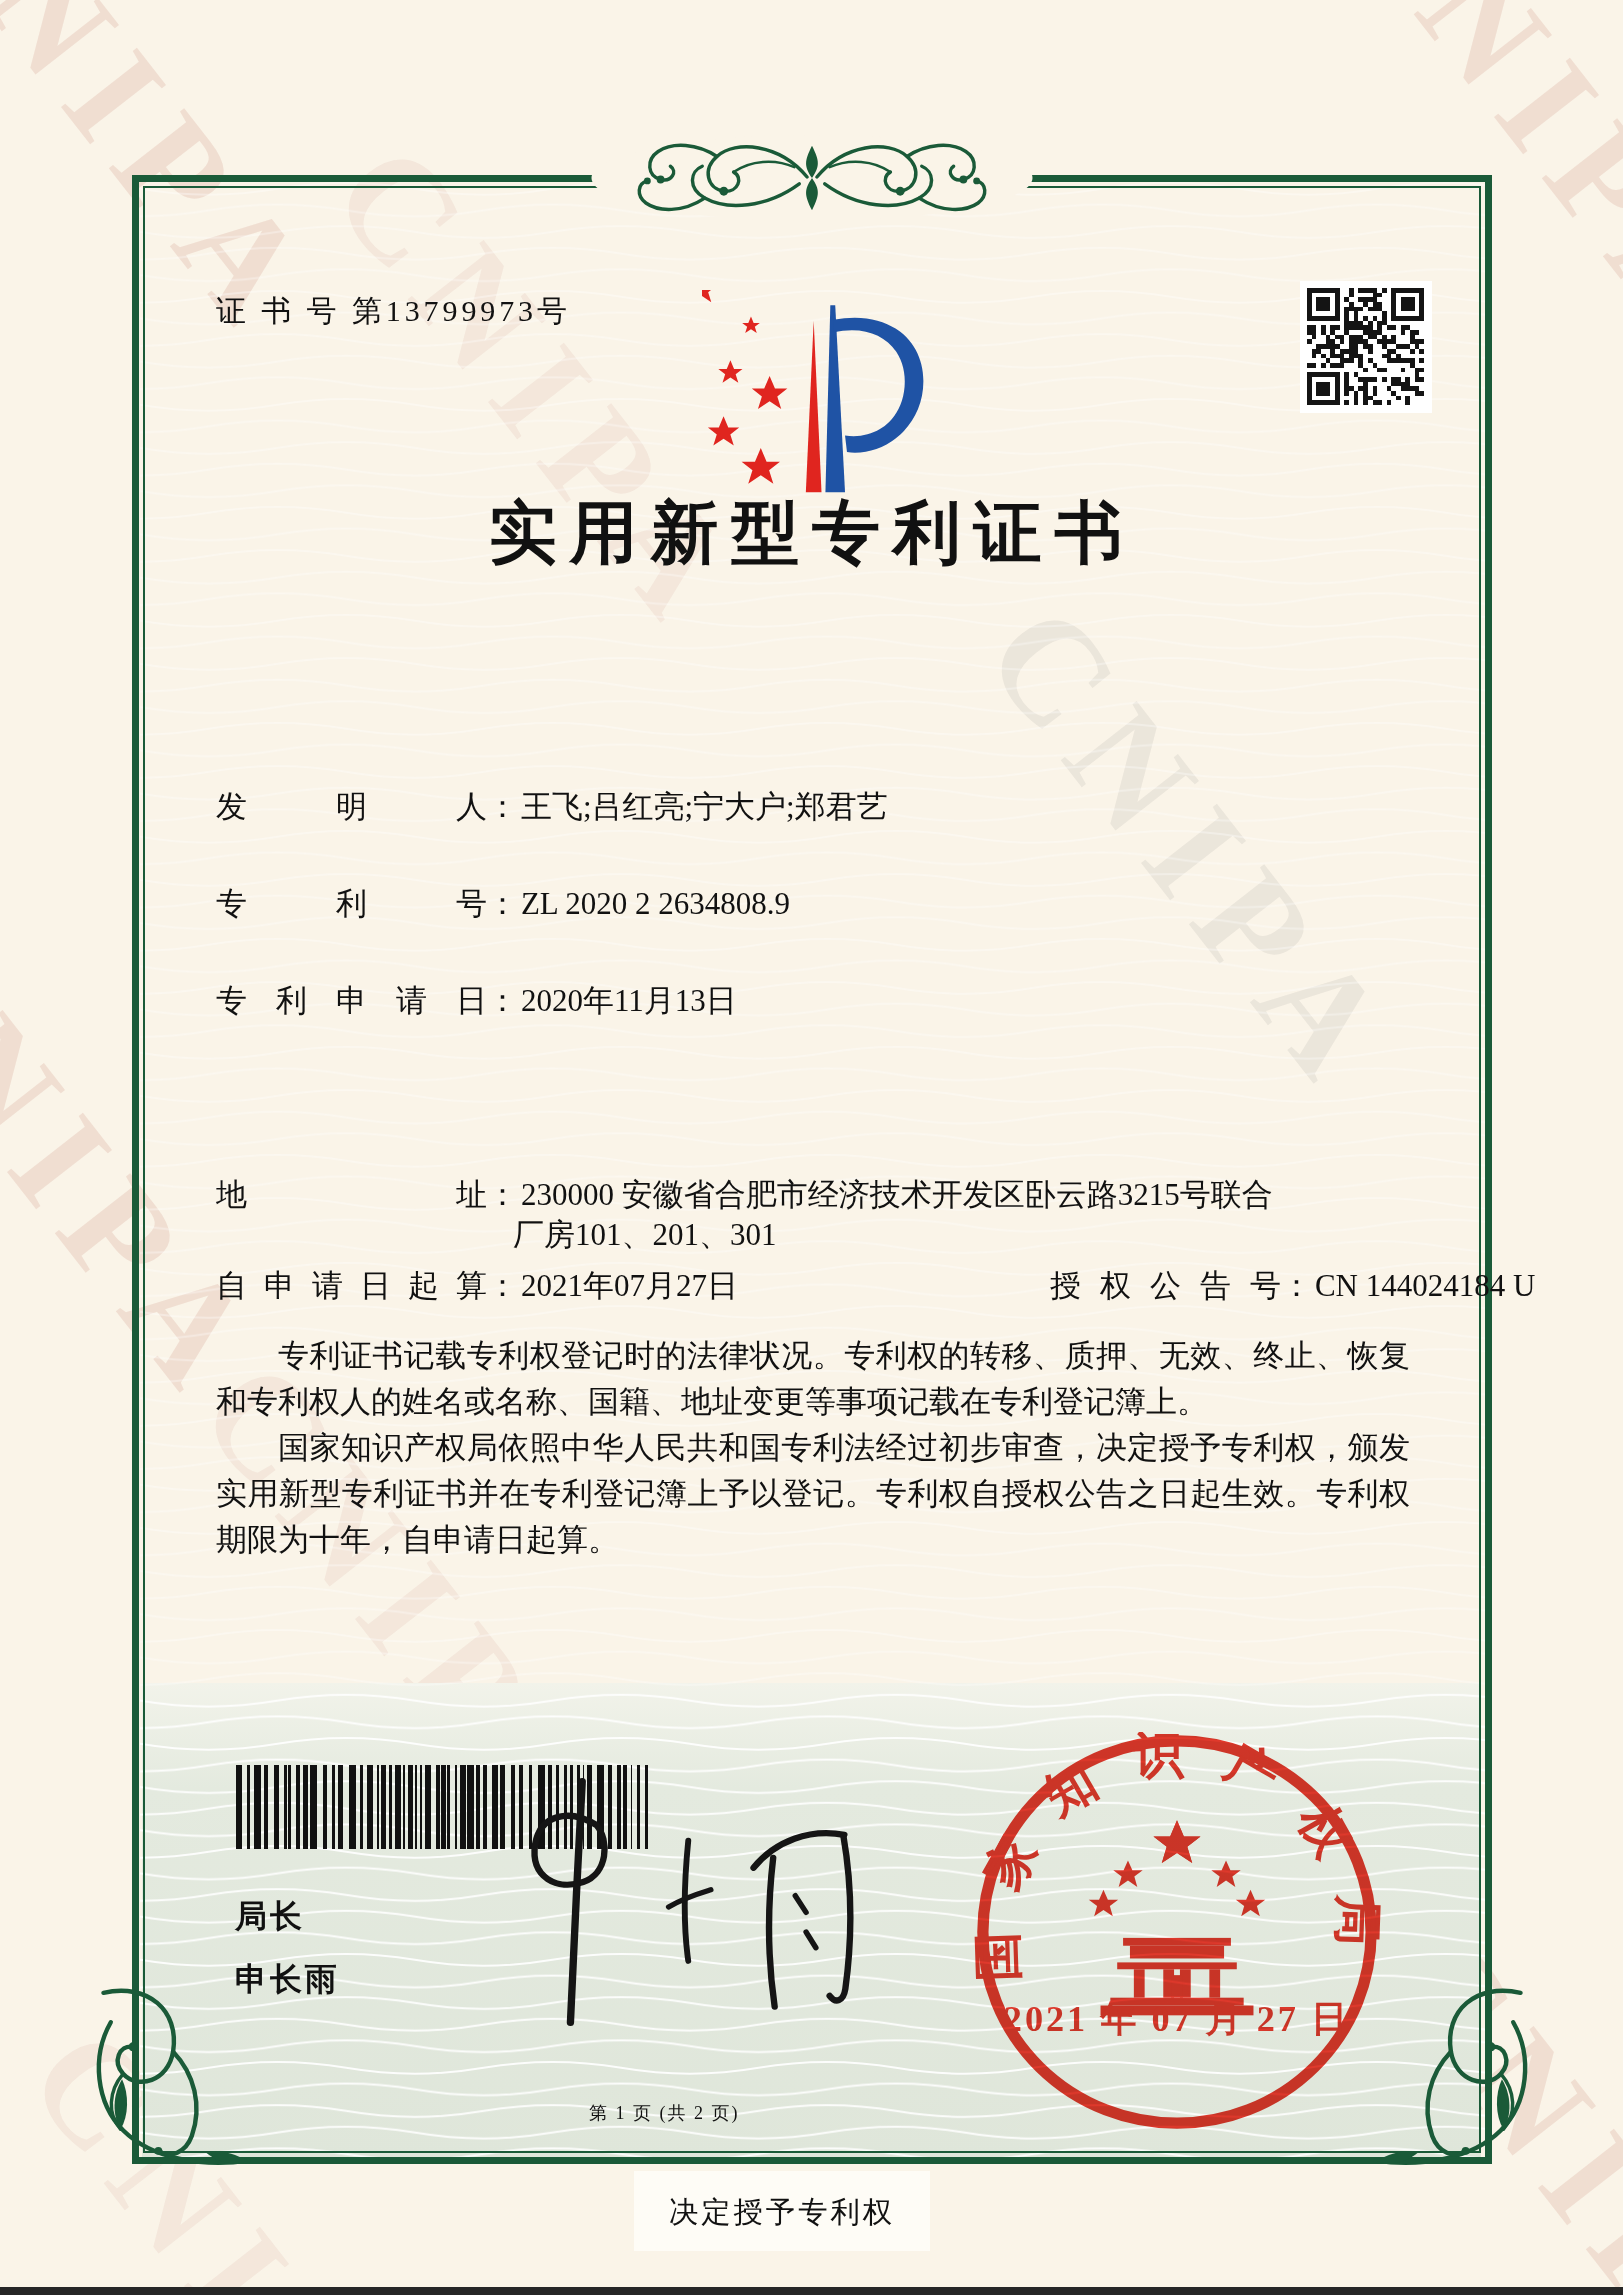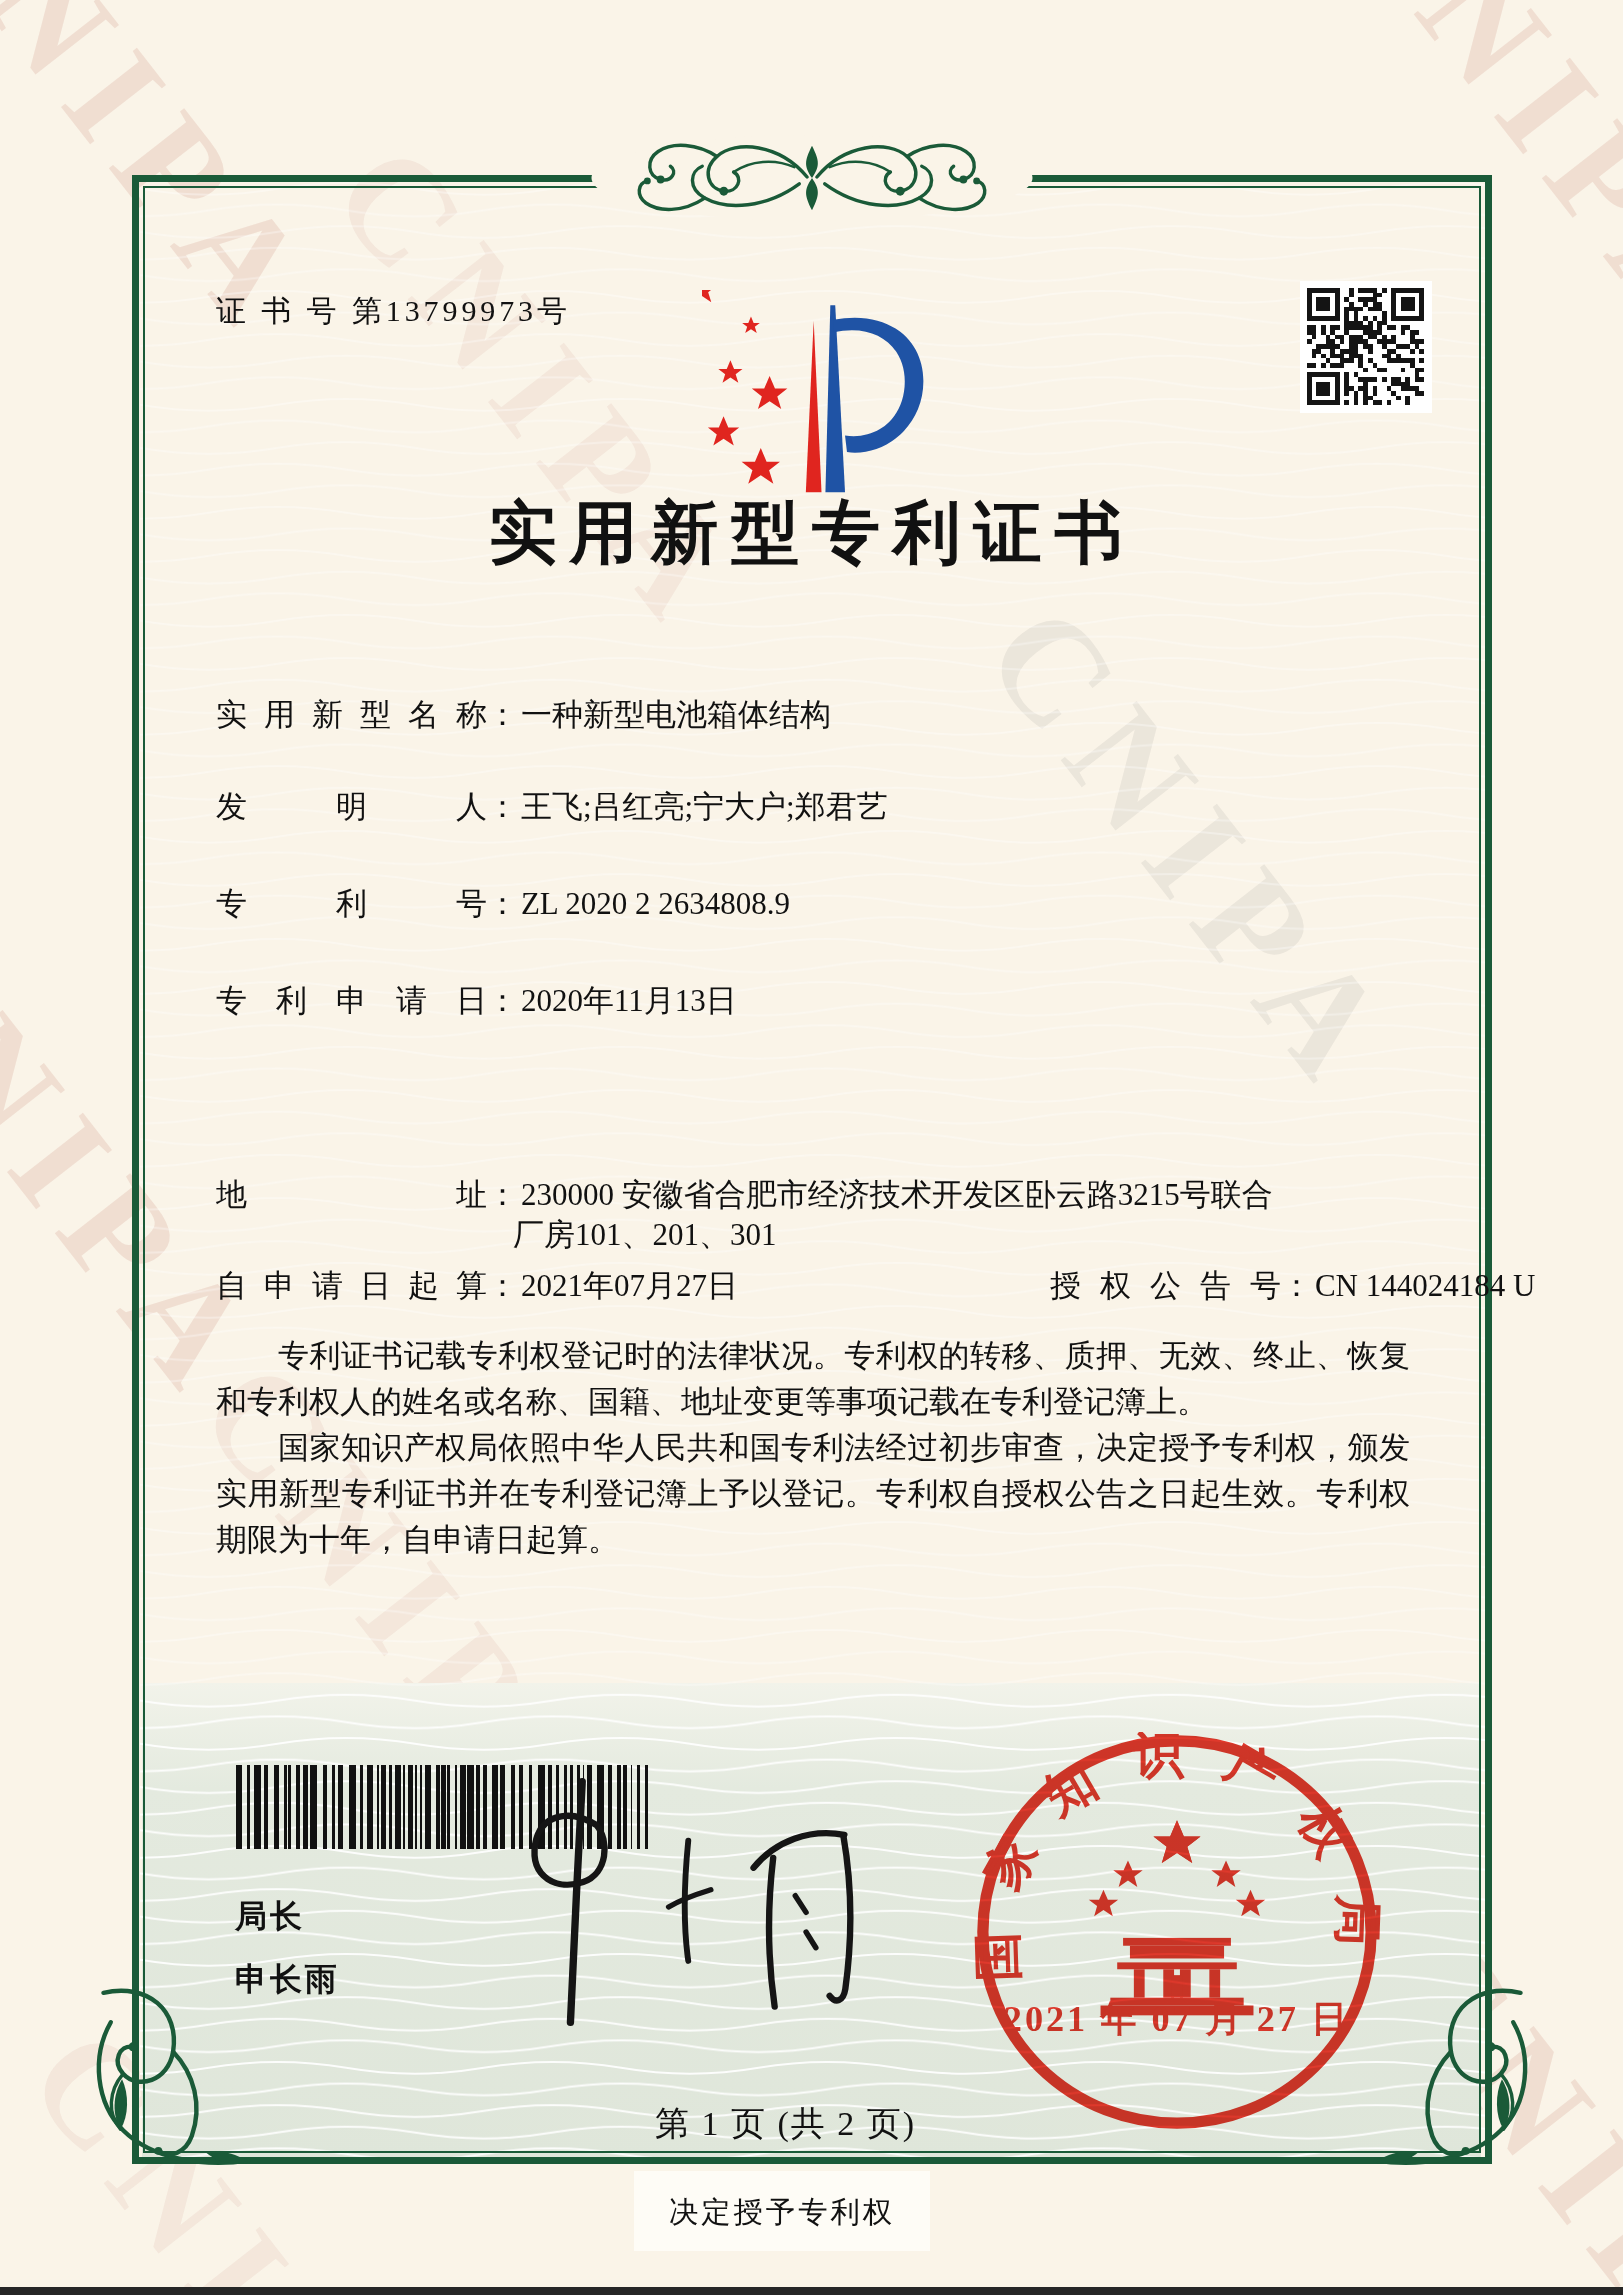--- a/index.html
+++ b/index.html
@@ -76,21 +76,21 @@
   #barcode i.b{background:#111;}
   .director{
     position:absolute;left:235px;
     font-family:"Liberation Sans","DejaVu Sans",sans-serif;
     font-weight:600;font-size:32px;letter-spacing:2.9px;
   }
   #signature{position:absolute;left:486px;top:1767px;width:432px;height:275px;}
   #seal{position:absolute;left:972px;top:1732px;width:410px;height:400px;opacity:.93;mix-blend-mode:multiply;}
   #page-no{
     position:absolute;left:589px;top:2101px;width:393px;
-    text-align:center;font-size:34px;letter-spacing:2px;
+    text-align:left;font-size:18px;letter-spacing:2px;
   }
   #note-box{
     position:absolute;left:634px;top:2171px;width:296px;height:80px;
     background:#fefcf6;
   }
   #note{
     position:absolute;left:0;top:21.6px;width:100%;
     text-align:center;font-size:29.4px;letter-spacing:2.9px;
   }
   #bottom-strip{
@@ -585,23 +585,20 @@
         <rect x="12" y="24" width="1" height="1" fill="#141414"></rect>
         <rect x="14" y="24" width="1" height="1" fill="#141414"></rect>
         <rect x="15" y="24" width="1" height="1" fill="#141414"></rect>
         <rect x="17" y="24" width="1" height="1" fill="#141414"></rect>
         <rect x="21" y="24" width="1" height="1" fill="#141414"></rect>
       </svg>
   </div>
 
   <div id="title">实用新型专利证书</div>
 
-  <div class="row" style="top:694px">
-    <span class="lbl">实用新型名称</span><span>：</span><span class="val">一种新型电池箱体结构</span>
-  </div>
   <div class="row" style="top:786px">
     <span class="lbl">发明人</span><span>：</span><span class="val">王飞;吕红亮;宁大户;郑君艺</span>
   </div>
   <div class="row" style="top:883px">
     <span class="lbl">专利号</span><span>：</span><span class="val">ZL 2020 2 2634808.9</span>
   </div>
   <div class="row" style="top:980px">
     <span class="lbl">专利申请日</span><span>：</span><span class="val">2020年11月13日</span>
   </div>
   <div class="row" style="top:1174px">

